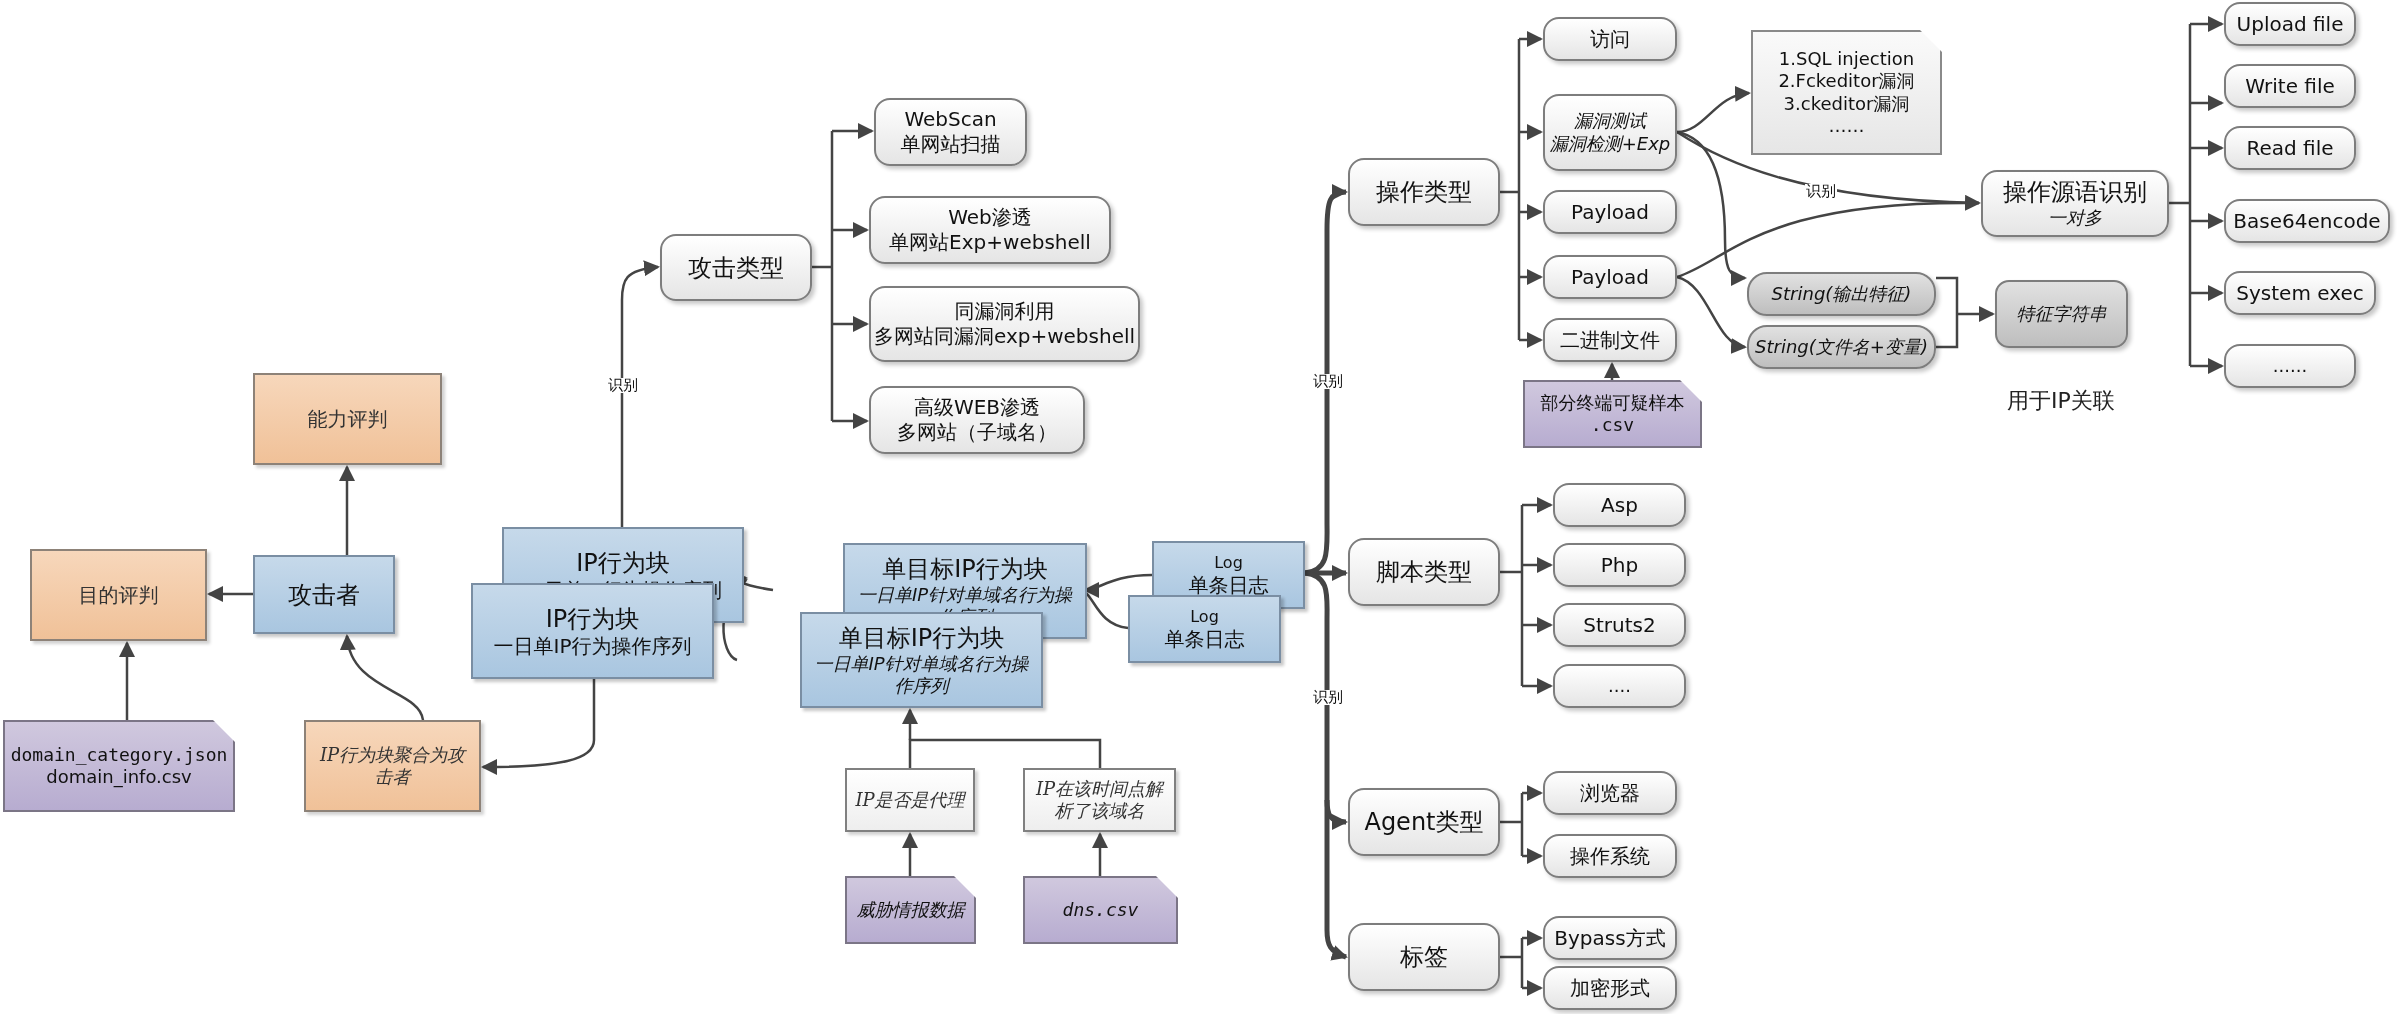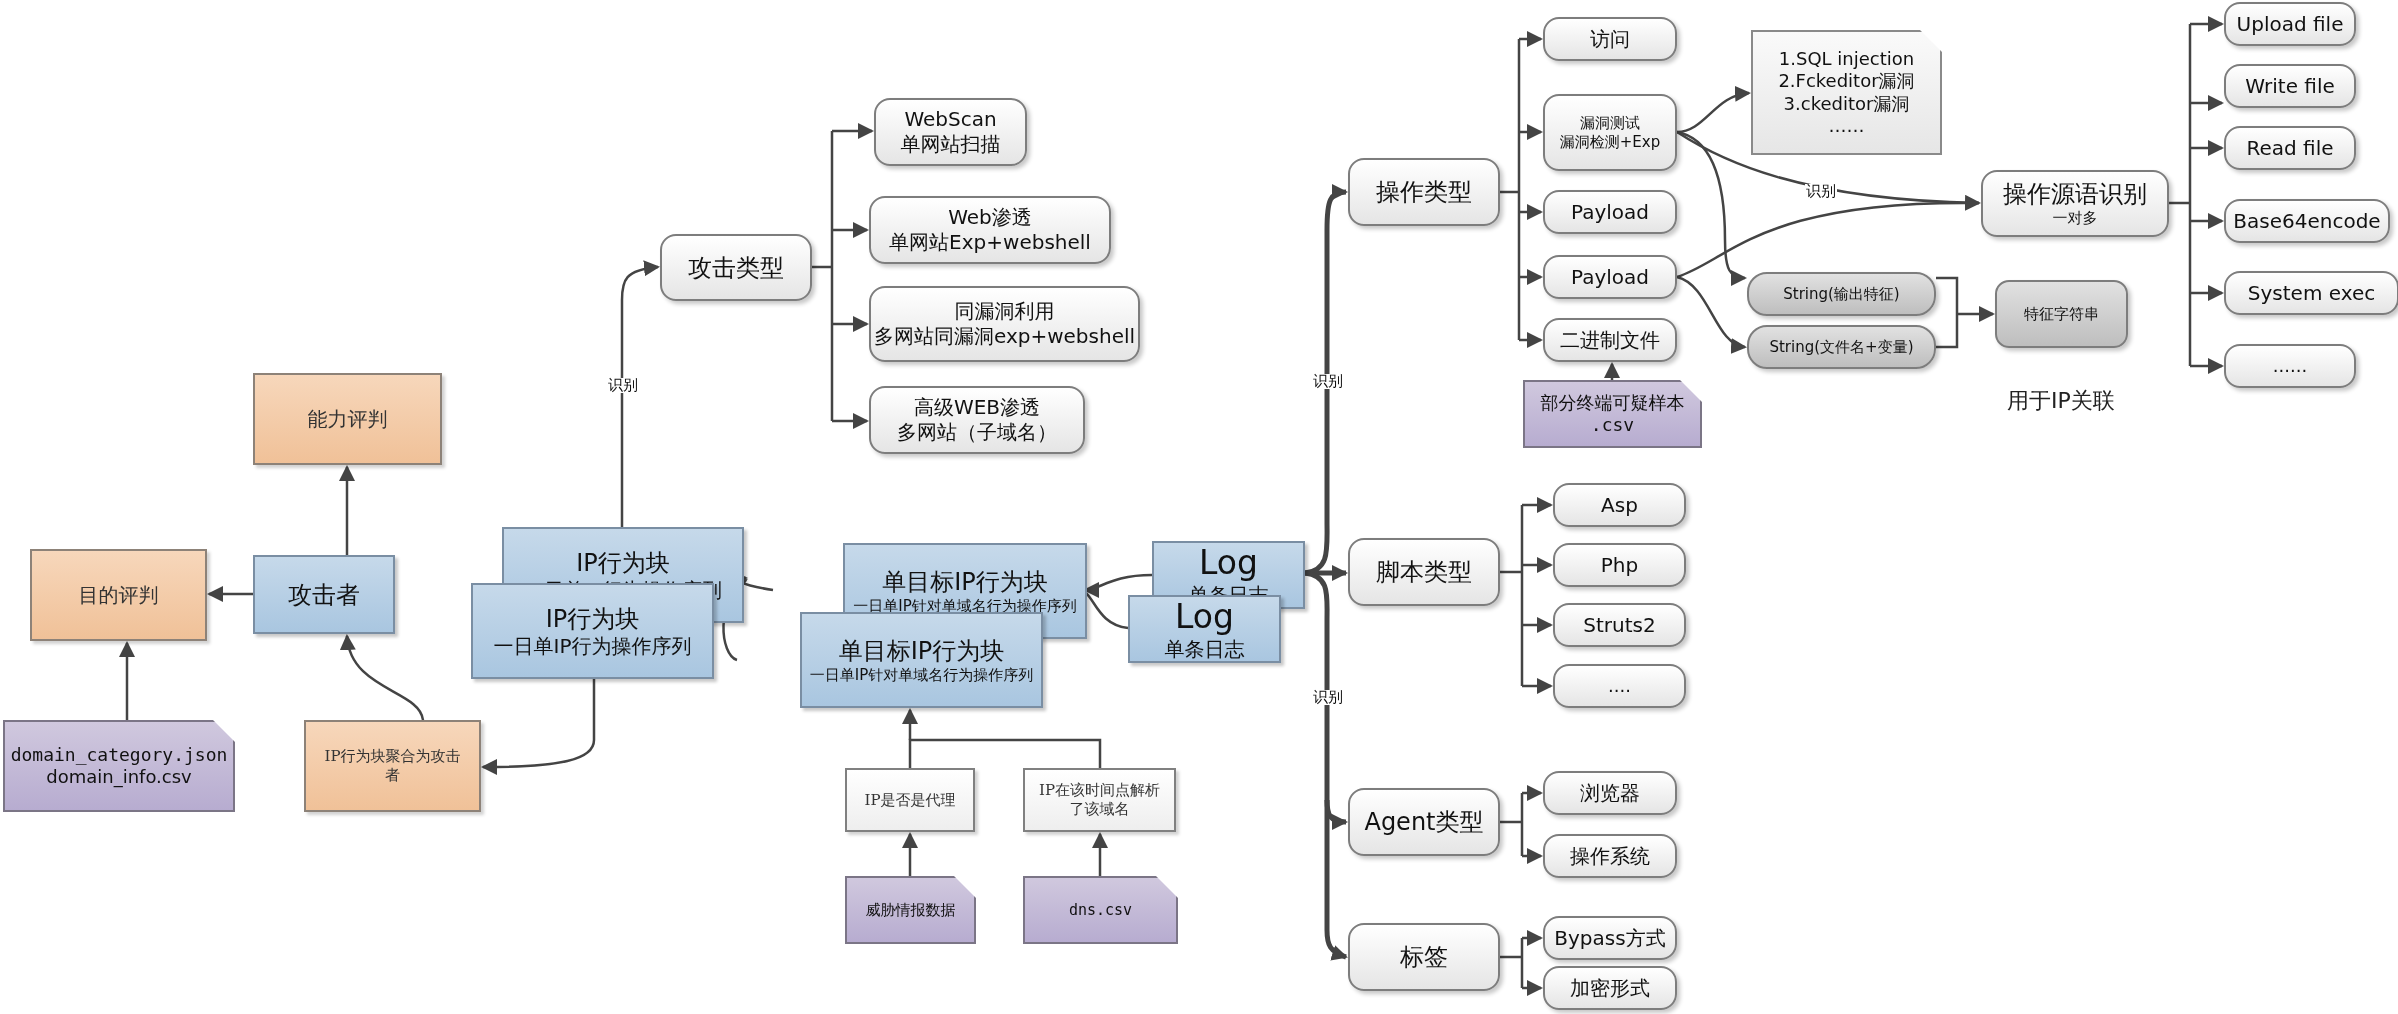--- a/index.html
+++ b/index.html
@@ -14,22 +14,22 @@
             font-family:"DejaVu Serif","Liberation Serif",serif; color:#333; }
   .purple { background:linear-gradient(#d0c8de,#b7acd0); border:2px solid #7b7586; box-shadow:3px 3px 3px rgba(0,0,0,0.2);
             clip-path:polygon(0 0, calc(100% - 22px) 0, 100% 22px, 100% 100%, 0 100%); }
   .plain { background:linear-gradient(#ffffff,#eeeeee); border:2px solid #808080; box-shadow:3px 3px 3px rgba(0,0,0,0.18);
            font-family:"DejaVu Serif","Liberation Serif",serif; color:#333; }
   .round { background:linear-gradient(#ffffff,#e5e5e5); border:2px solid #7d7d7d; border-radius:16px; box-shadow:3px 3px 4px rgba(0,0,0,0.22); }
   .round-gray { background:linear-gradient(#e1e1e1,#bebebe); border:2px solid #7d7d7d; border-radius:20px; box-shadow:3px 3px 4px rgba(0,0,0,0.22); }
   .note { background:linear-gradient(#fafafa,#e6e6e6); border:2px solid #8a8a8a; box-shadow:3px 3px 3px rgba(0,0,0,0.18);
           clip-path:polygon(0 0, calc(100% - 22px) 0, 100% 22px, 100% 100%, 0 100%); }
   .mono { font-family:"DejaVu Sans Mono","Liberation Mono",monospace; }
-  .f18 { font-size:18px; } .f19 { font-size:15px; } .f20 { font-size:20px; }
-  .f24 { font-size:24px; } .f26 { font-size:33px; }
+  .f18 { font-size:18px; } .f19 { font-size:18px;font-style:italic; } .f20 { font-size:20px; }
+  .f24 { font-size:24px; } .f26 { font-size:16px; }
   .edge-label { position:absolute; z-index:3; font-size:15px; background:#fff; padding:0 1px; line-height:1; color:#111; }
   .free-label { position:absolute; z-index:2; font-size:22px; color:#222; }
 </style>
 </head>
 <body>
 
 <svg class="wires" viewBox="0 0 2398 1014">
   <defs>
     <marker id="ah" markerWidth="10" markerHeight="10" refX="9" refY="5" orient="auto" markerUnits="userSpaceOnUse">
       <path d="M0,0 L10,5 L0,10 z" fill="#444"></path>
@@ -254,21 +254,21 @@
   </div>
 <div class="node round f20" style="left:2224px;top:64px;width:132px;height:44px;">
     <span>Write file</span>
   </div>
 <div class="node round f20" style="left:2224px;top:126px;width:132px;height:44px;">
     <span>Read file</span>
   </div>
 <div class="node round f20" style="left:2224px;top:199px;width:166px;height:44px;">
     <span>Base64encode</span>
   </div>
-<div class="node round f20" style="left:2224px;top:271px;width:175px;height:44px;text-align:right;">
+<div class="node round f20" style="left:2224px;top:271px;width:152px;height:44px;text-align:right;">
     <span>System exec</span>
   </div>
 <div class="node round f18" style="left:2224px;top:344px;width:132px;height:44px;">
     <span>......</span>
   </div>
 
 <div class="node round f24" style="left:1348px;top:538px;width:152px;height:68px;">
     <span>脚本类型</span>
   </div>
 <div class="node round f20" style="left:1553px;top:483px;width:133px;height:44px;">

